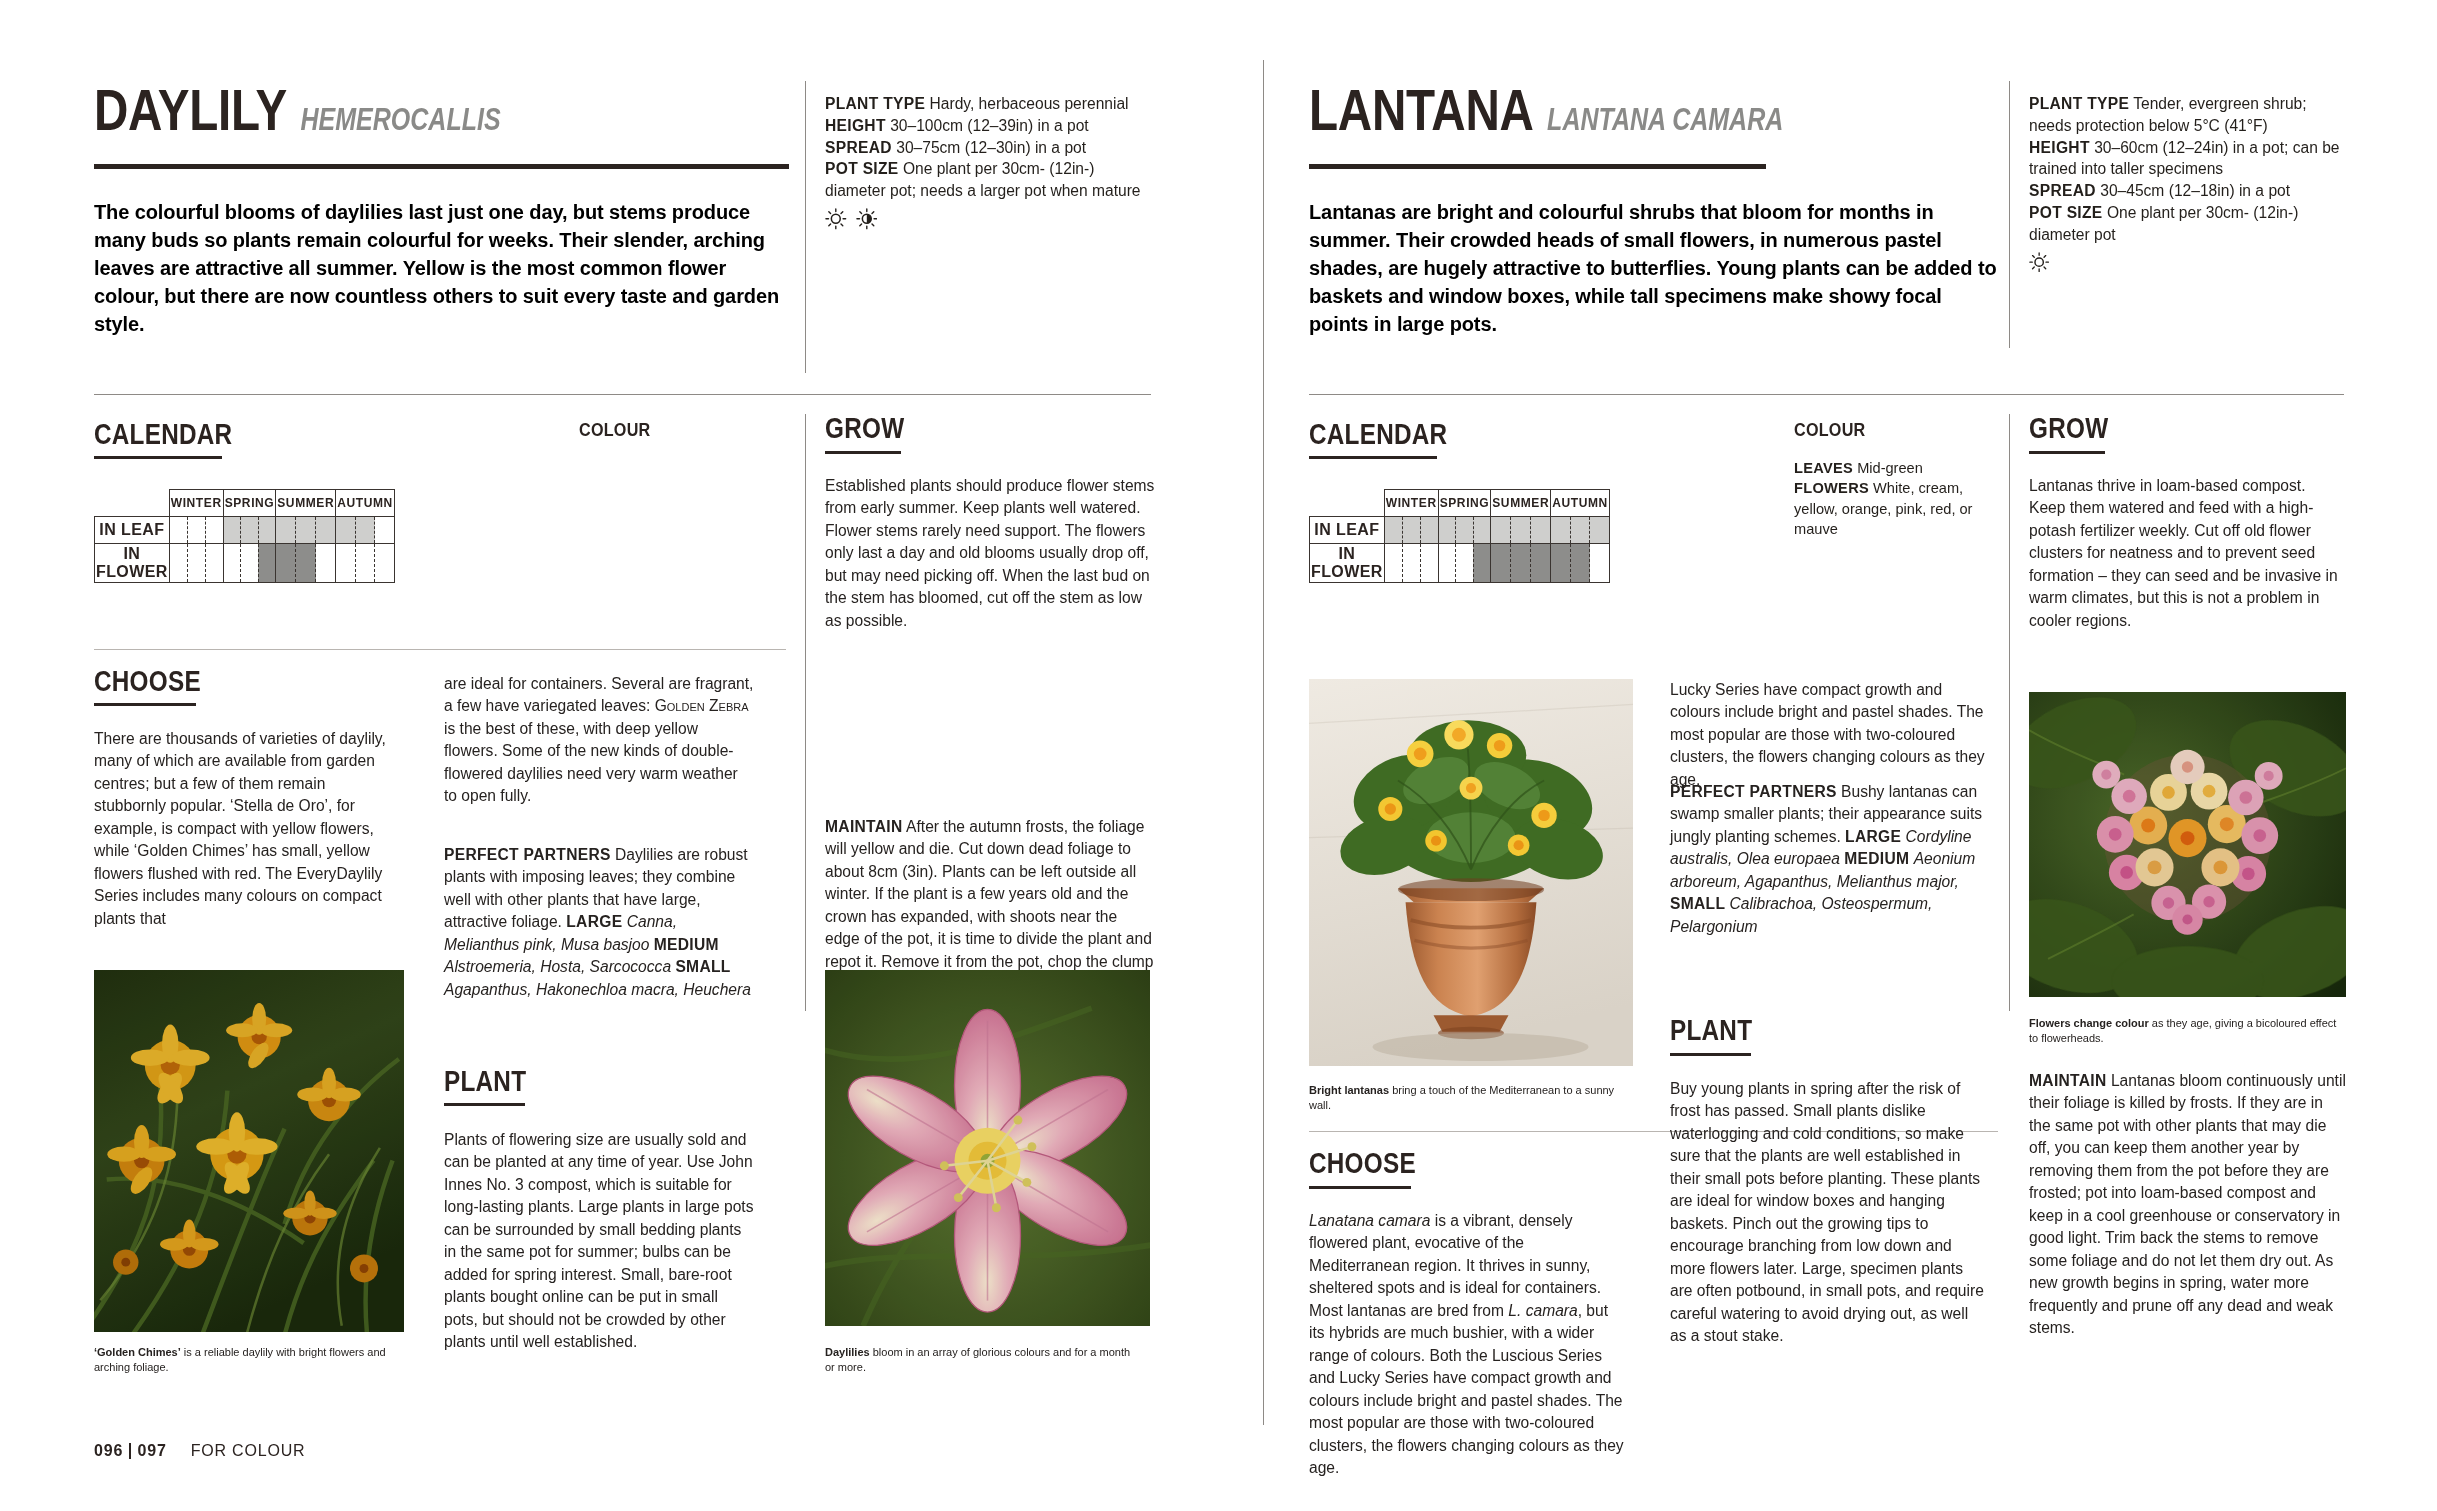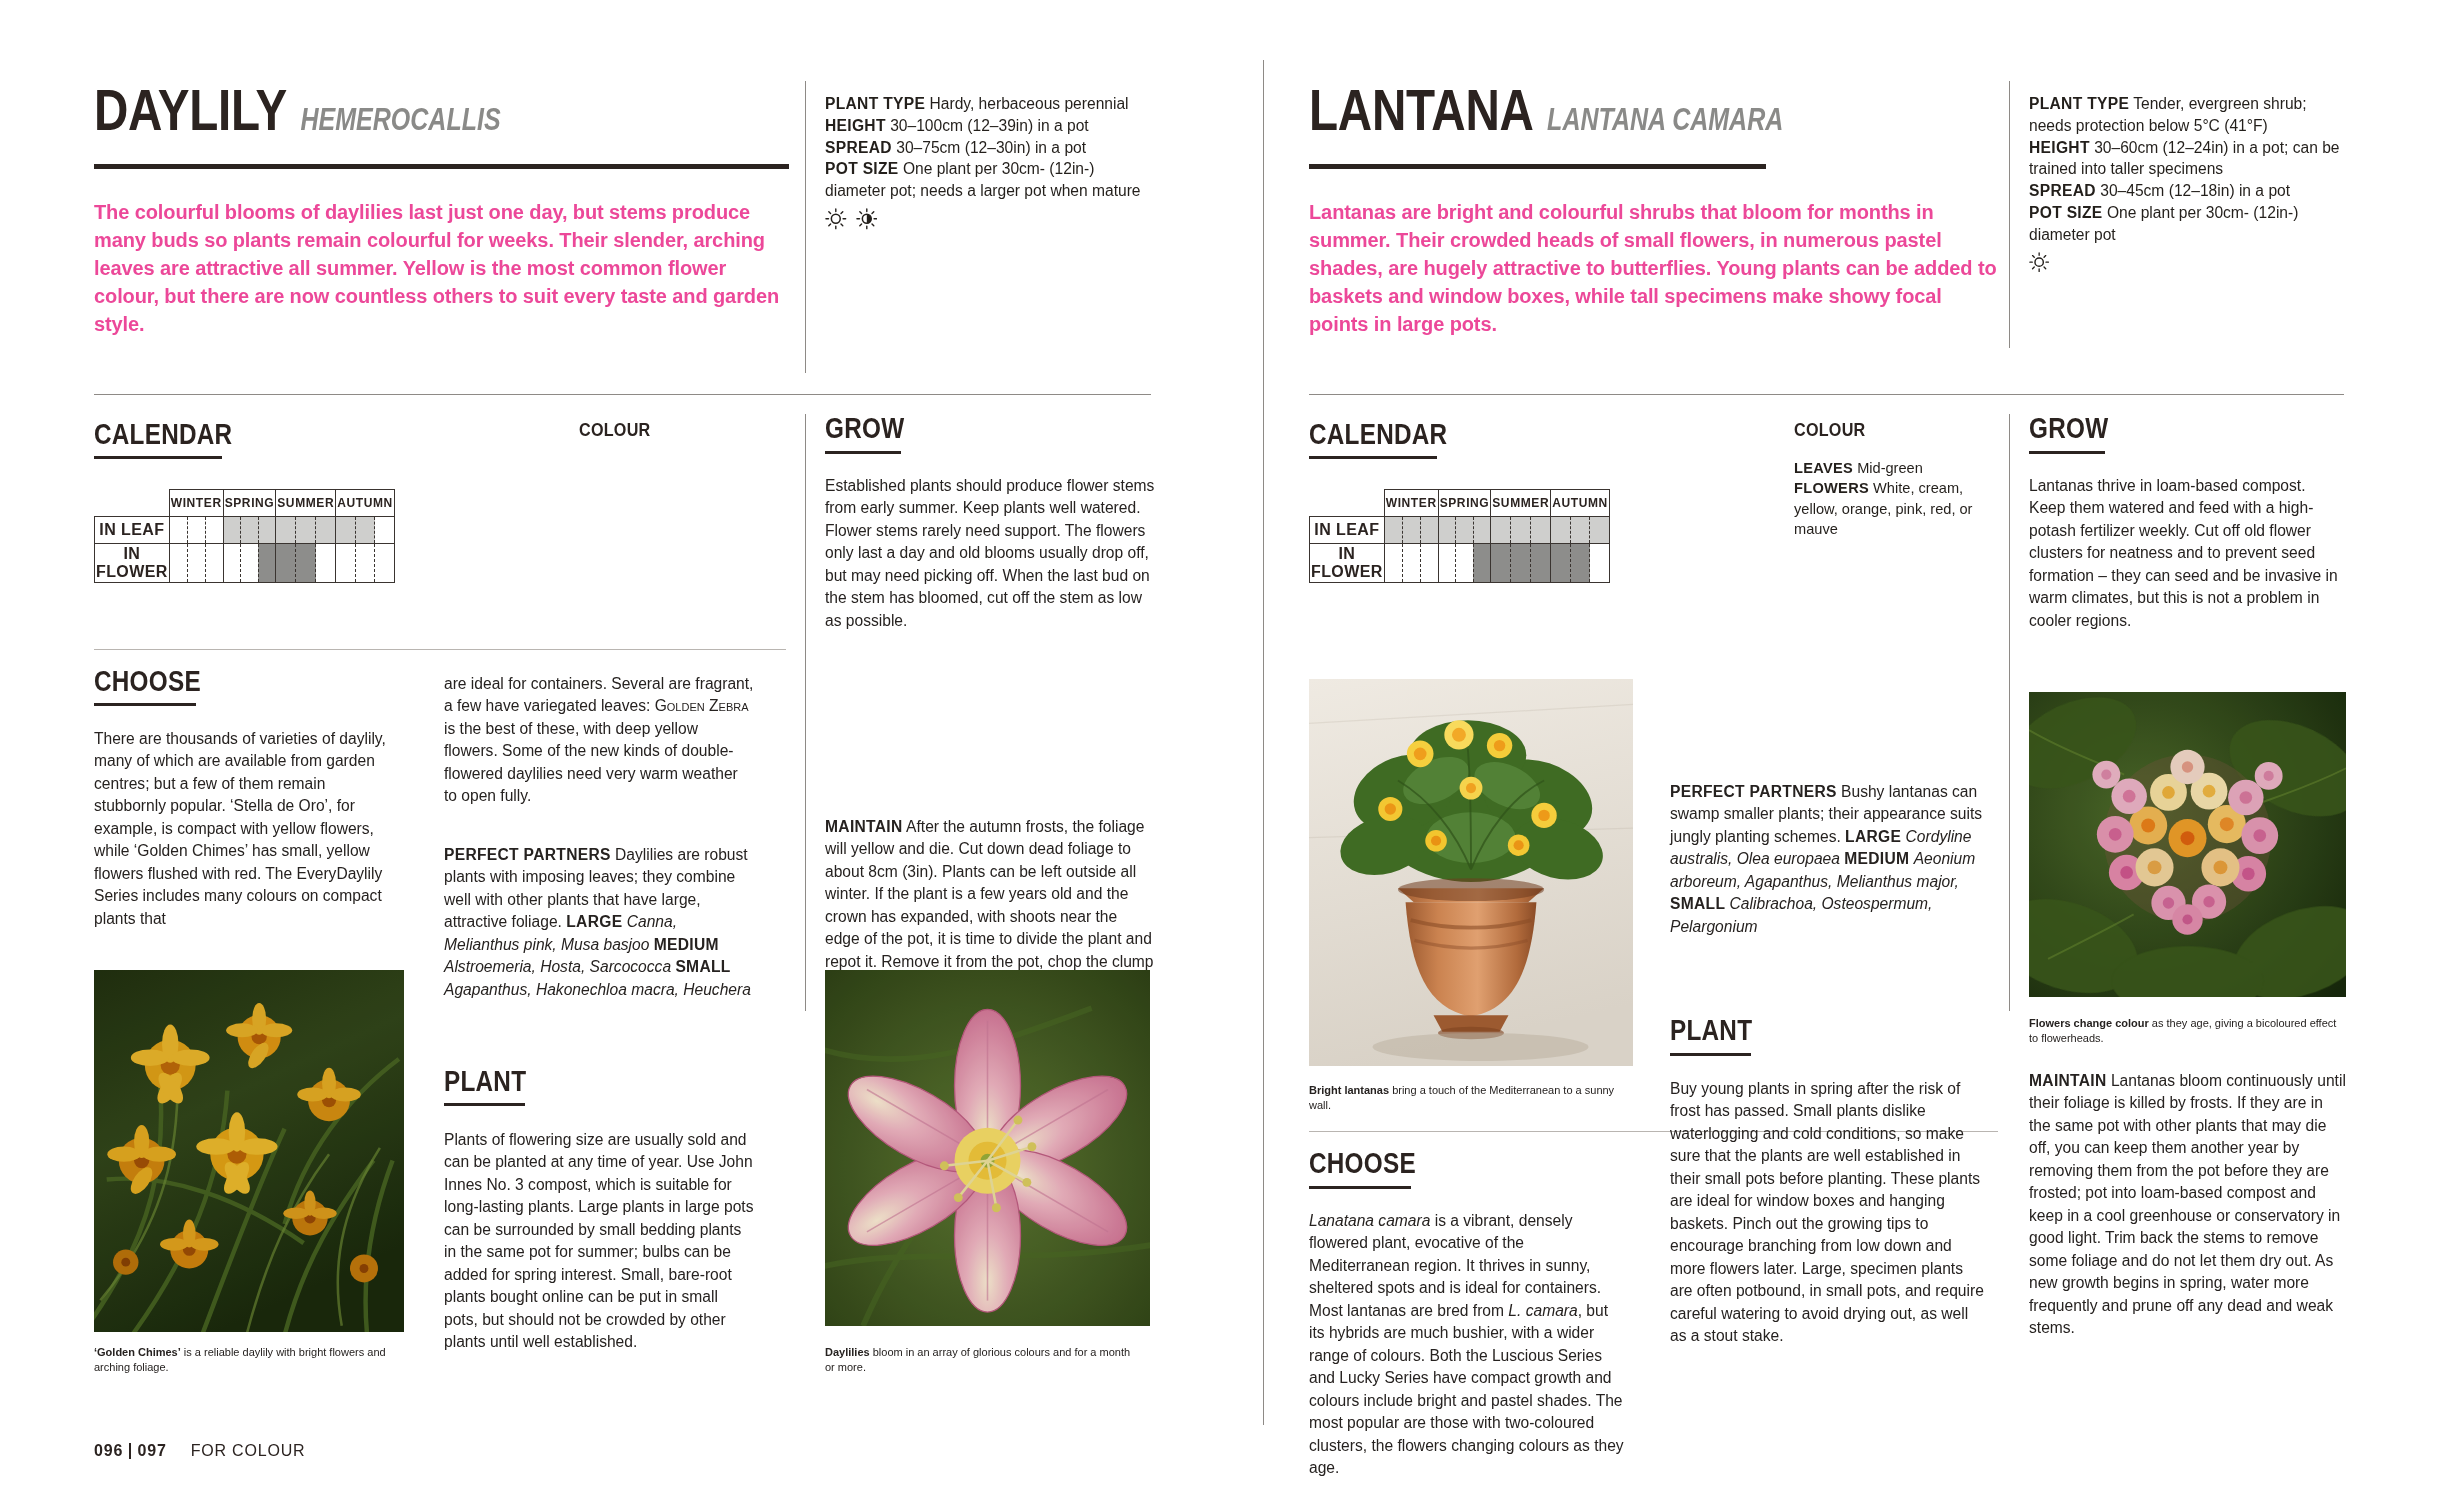--- a/index.html
+++ b/index.html
@@ -15,21 +15,21 @@
     font-weight:bold;font-stretch:condensed;
     font-size:58px;line-height:.92;color:#2b2320;letter-spacing:-0.3px;
     transform:scaleX(.82);transform-origin:left bottom;white-space:nowrap;
   }
   .title .latin{
     font-size:30.5px;font-style:italic;color:#8a8a88;letter-spacing:0;
     margin-left:16.5px;font-weight:bold;
   }
 
   .intro{
-    font-weight:bold;font-size:20px;line-height:1.40;color:#ec4899;
+    font-weight:bold;font-size:20px;line-height:1.40;color:#000000;
     letter-spacing:-0.1px;
   }
 
   .meta{font-size:15.6px;line-height:1.40;color:#231f1b;}
   .meta .k{font-family:"Liberation Sans Narrow","Liberation Sans",sans-serif;
            font-weight:bold;font-stretch:condensed;letter-spacing:.02em;}
 
   .sect-h{
     font-family:"Liberation Sans Narrow","Liberation Sans",sans-serif;
     font-weight:bold;font-stretch:condensed;font-size:28.6px;line-height:1;
@@ -721,20 +721,23 @@
   <div style="position:absolute;left:1309px;top:1149px;">
     <div class="sect-h">CHOOSE</div>
   </div>
   <div style="position:absolute;left:1309px;top:1186px;width:102px;border-bottom:3.2px solid #2b2320;"></div>
   <div class="thin" style="left:1309px;top:1131px;width:689px;"></div>
 
   <div class="body" style="position:absolute;left:1309px;top:1210px;width:317px;">
     <span class="it">Lanatana camara</span><span> is a vibrant, densely flowered plant, evocative of the Mediterranean region. It thrives in sunny, sheltered spots and is ideal for containers. Most lantanas are bred from </span><span class="it">L. camara</span><span>, but its hybrids are much bushier, with a wider range of colours. Both the Luscious Series and Lucky Series have compact growth and colours include bright and pastel shades. The most popular are those with two-coloured clusters, the flowers changing colours as they age.</span>
   </div>
 
+  <div class="body" style="position:absolute;left:1670px;top:679px;width:317px;">
+    <span>Lucky Series have compact growth and colours include bright and pastel shades. The most popular are those with two-coloured clusters, the flowers changing colours as they age.</span>
+  </div>
 
   <div class="body" style="position:absolute;left:1670px;top:781px;width:317px;">
     <span class="k">PERFECT PARTNERS</span>
     <span>Bushy lantanas can swamp smaller plants; their appearance suits jungly planting schemes.</span>
     <span class="k">LARGE</span>
     <span class="it">Cordyline australis, Olea europaea</span>
     <span class="k">MEDIUM</span>
     <span class="it">Aeonium arboreum, Agapanthus, Melianthus major,</span>
     <span class="k">SMALL</span>
     <span class="it">Calibrachoa, Osteospermum, Pelargonium</span>

